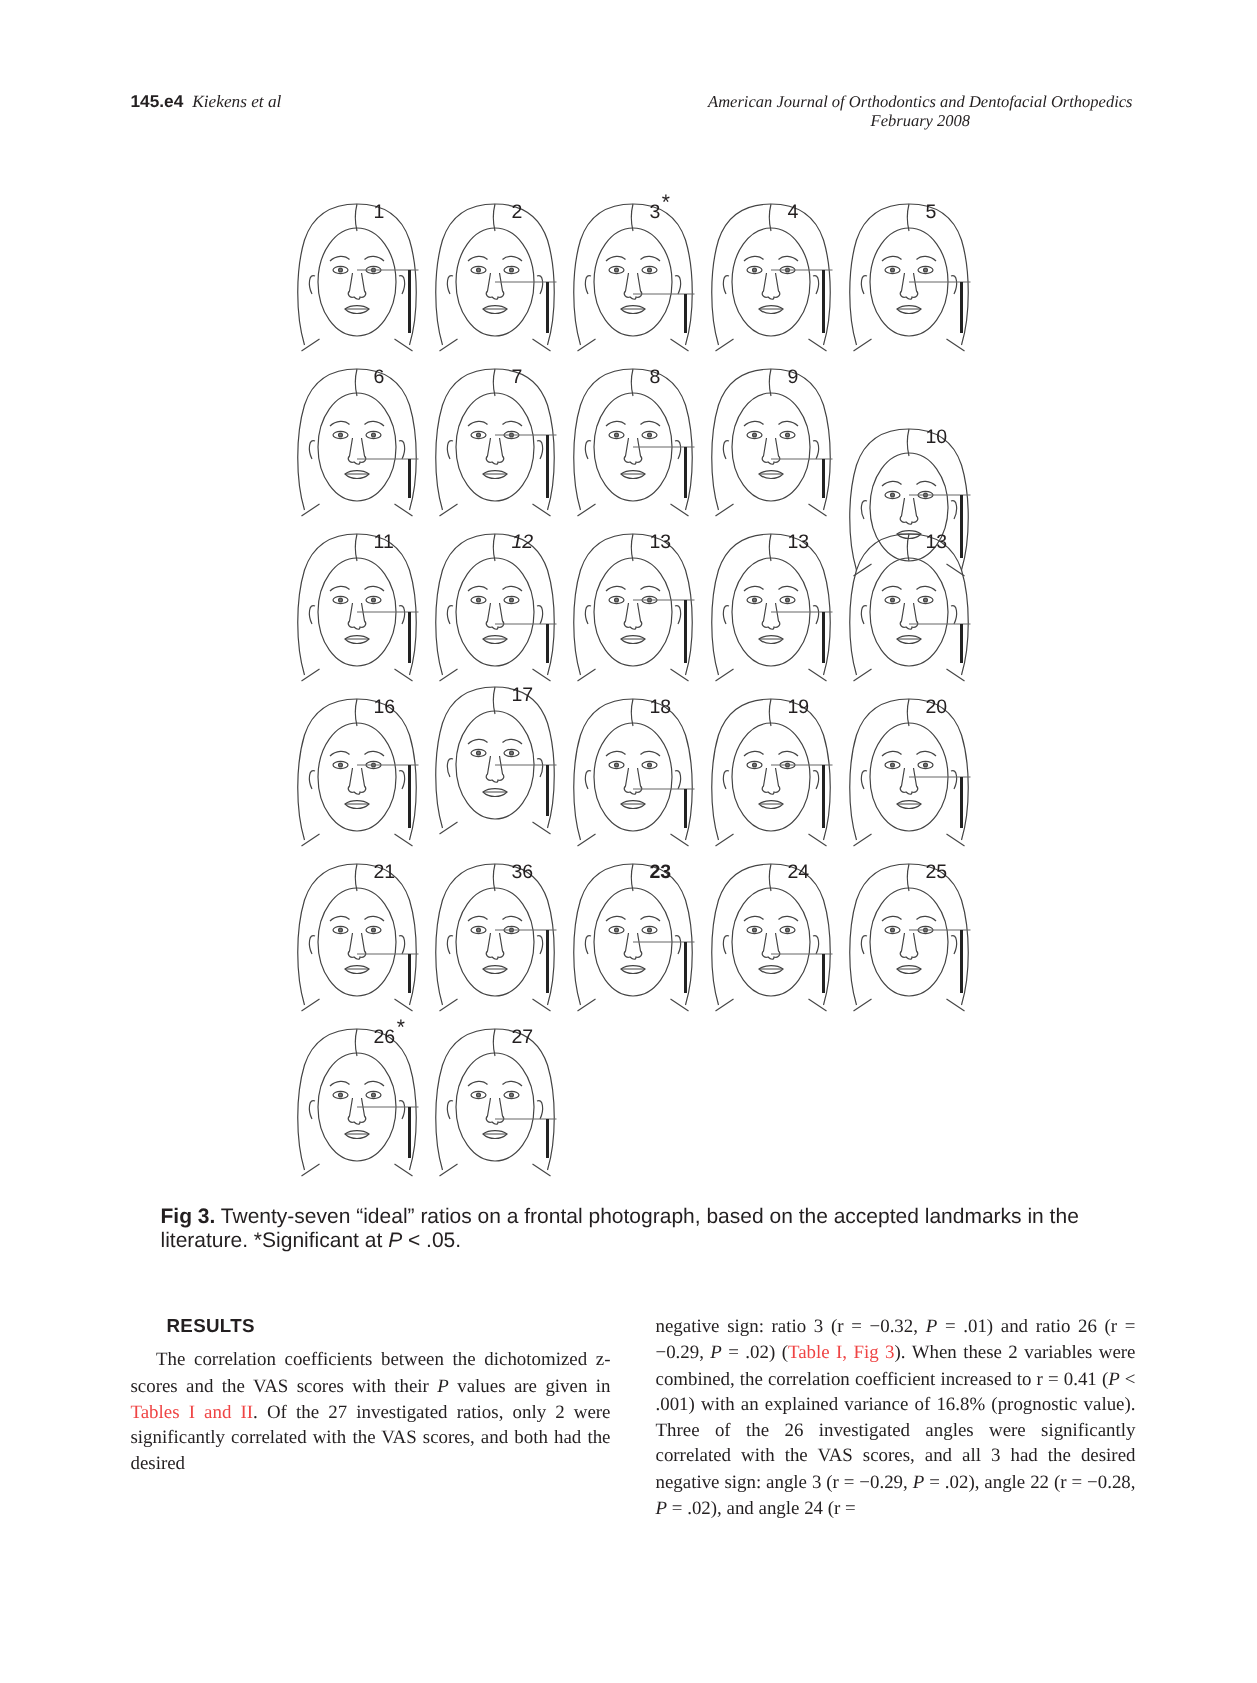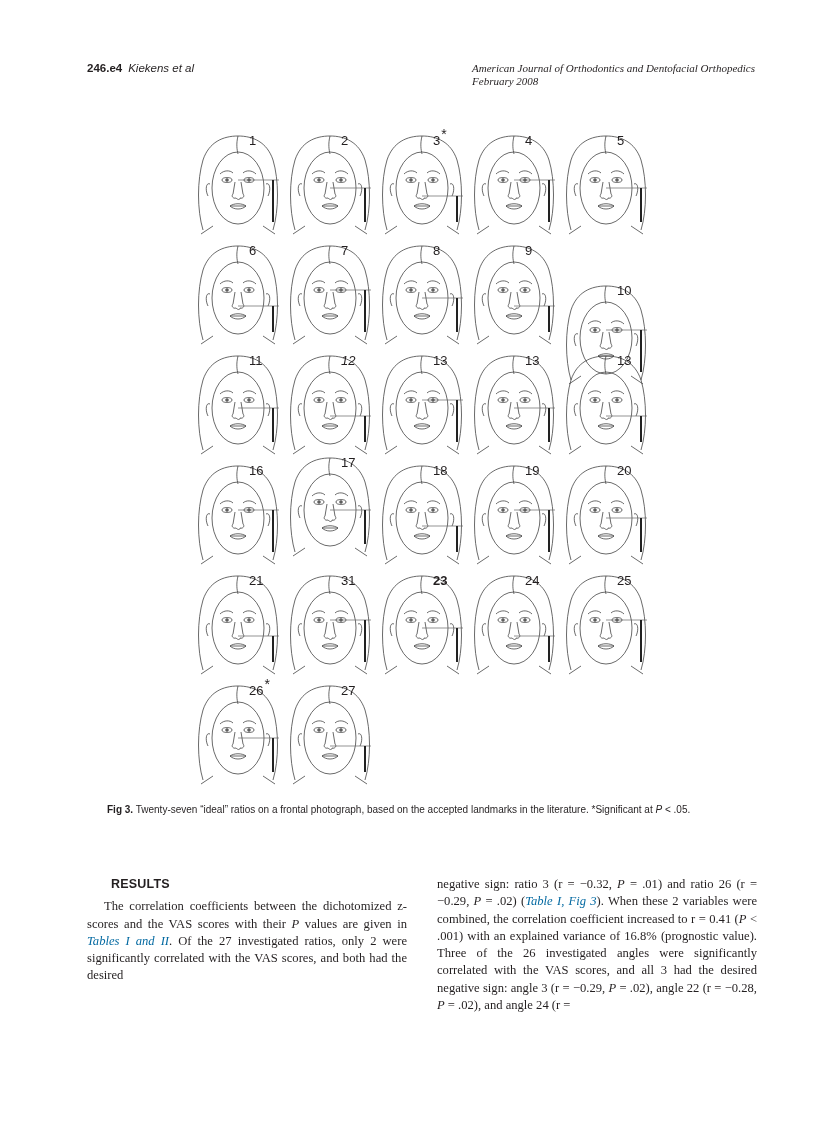--- a/index.html
+++ b/index.html
@@ -1,47 +1,47 @@
 <!DOCTYPE html>
 <html><head>
 <meta charset="utf-8">
 <style>
   html, body { margin: 0; padding: 0; background: #ffffff; }
   body { width: 838px; height: 1122px; position: relative; overflow: hidden; color: #231f20; }
   .header { position: absolute; top: 60px; left: 87px; width: 668px; height: 32px; }
   .hdr-left { position: absolute; left: 0; top: 2px; font-size: 11.5px; }
   .page-num { font-family: "Liberation Sans", sans-serif; font-weight: bold; }
-  .authors { font-family: Liberation Sans, sans-serif; font-style: italic; margin-left: 6px; }
-  .hdr-right { position: absolute; right: 0; top: 2px; text-align: left; font-family: "Liberation Serif", serif; font-style: italic; font-size: 11px; line-height: 13px; }
+  .authors { font-family: Liberation Serif, serif; font-style: italic; margin-left: 6px; }
+  .hdr-right { position: absolute; right: 0; top: 2px; text-align: center; font-family: "Liberation Serif", serif; font-style: italic; font-size: 11px; line-height: 13px; }
 
   .figure { position: absolute; left: 193px; top: 130px; width: 460px; height: 660px; }
   .face-cell { position: absolute; width: 90px; height: 108px; }
   .face-cell svg { position: absolute; left: 0; top: 0; width: 90px; height: 108px; }
   .face-num { position: absolute; top: 2px; left: 56px; font-family: "Liberation Sans", sans-serif; font-size: 13px; color: #231f20; }
   .face-num .star { font-size: 14px; position: relative; top: -6px; margin-left: 1px; }
 
-  .caption { position: absolute; left: 107px; top: 802px; width: 630px; font-family: "Liberation Sans", sans-serif; font-size: 10px; line-height: 16px; color: #231f20; }
+  .caption { position: absolute; left: 107px; top: 802px; width: 630px; font-family: "Liberation Sans", sans-serif; font-size: 14px; line-height: 16px; color: #231f20; }
   .caption .fig-label { font-weight: bold; }
   .caption i { font-style: italic; }
 
   .col { position: absolute; top: 876px; width: 320px; font-family: "Liberation Serif", serif; font-size: 12.6px; line-height: 17.3px; text-align: justify; color: #231f20; }
   .col-left { left: 87px; }
   .col-right { left: 437px; }
   .section-head { font-family: "Liberation Sans", sans-serif; font-weight: bold; font-size: 12.5px; margin: 0 0 5px 0; letter-spacing: 0.2px; padding-left: 24px; }
   .para { margin: 0; text-indent: 17px; }
   .para.noindent { text-indent: 0; }
-  .link { color: #0369a1; cursor: pointer; font-style: italic; }
+  .link { color: #ef4444; cursor: pointer; }
   .it { font-style: italic; }
 </style>
 </head>
 <body>
 
 <div class="header">
   <div class="hdr-left">
-    <span class="page-num">246.e4</span><span class="authors">Kiekens et al</span>
+    <span class="page-num">145.e4</span><span class="authors">Kiekens et al</span>
   </div>
   <div class="hdr-right">
     <div>American Journal of Orthodontics and Dentofacial Orthopedics</div>
     <div>February 2008</div>
   </div>
 </div>
 
 <div class="figure" id="figure">
     <div class="face-cell" style="left: 0px; top: 0px;">
       <svg viewBox="0 0 90 108" xmlns="http://www.w3.org/2000/svg" fill="none" stroke="#444" stroke-width="0.8">
@@ -540,21 +540,21 @@
         <circle cx="34" cy="50" r="1.3" fill="#777"></circle>
         <circle cx="56" cy="50" r="1.3" fill="#777"></circle>
         <path d="M42 52 L40 64 C38 66 40 69 43 68 C45 70 47 70 47 68 C50 69 52 66 50 64 L48 52"></path>
         <path d="M37 76 C41 73 49 73 53 76 C49 80 41 80 37 76 Z"></path>
         <path d="M37 76 L53 76"></path>
         <path d="M8 104 L20 96"></path>
         <path d="M82 104 L70 96"></path>
         <line x1="45" y1="50" x2="86" y2="50" stroke="#666" stroke-width="0.7"></line>
         <line x1="80" y1="50" x2="80" y2="92" stroke="#222" stroke-width="2"></line>
       </svg>
-      <div class="face-num"><span>31</span><span class="star"></span></div>
+      <div class="face-num"><span>36</span><span class="star"></span></div>
     </div>
     <div class="face-cell" style="left: 184px; top: 440px; font-weight: bold;">
       <svg viewBox="0 0 90 108" xmlns="http://www.w3.org/2000/svg" fill="none" stroke="#444" stroke-width="0.8">
         <path d="M10 100 C4 80 4 50 10 30 C16 12 30 6 45 6 C60 6 74 12 80 30 C86 50 86 80 80 100"></path>
         <path d="M45 6 C43 14 44 20 45 24"></path>
         <ellipse cx="45" cy="58" rx="26" ry="36"></ellipse>
         <path d="M17 54 C13 52 12 60 15 66"></path>
         <path d="M73 54 C77 52 78 60 75 66"></path>
         <path d="M27 44 C31 40 37 40 40 43"></path>
         <path d="M50 43 C53 40 59 40 63 44"></path>

